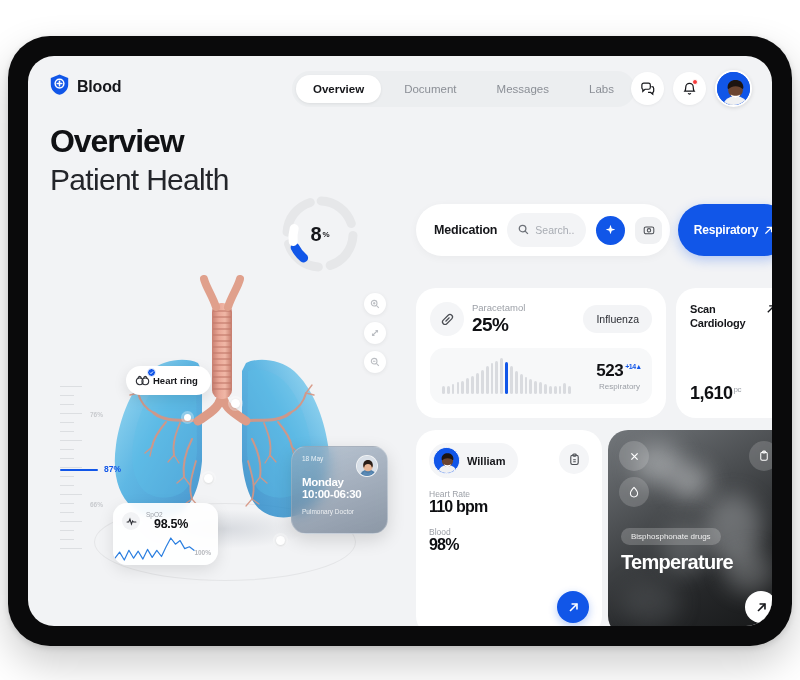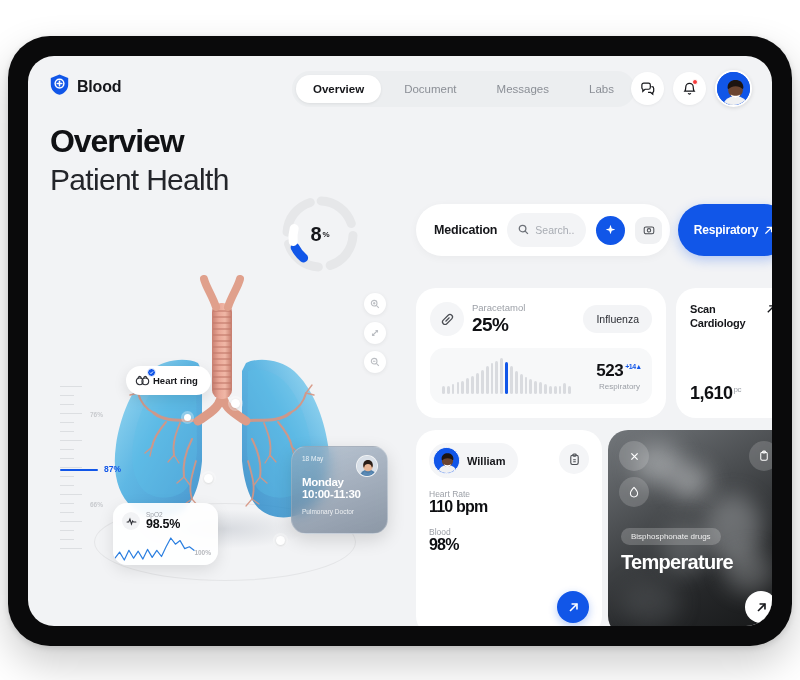--- a/index.html
+++ b/index.html
@@ -269,21 +269,21 @@
     background: rgba(255,255,255,.93); border-radius: 14px;
     box-shadow: 0 5px 16px rgba(0,0,0,.10); padding: 8px 9px; z-index: 6;
     overflow: hidden; backdrop-filter: blur(3px);
   }
   .spo2-head { display: flex; align-items: center; gap: 6px; }
   .spo2-ic {
     width: 18px; height: 18px; border-radius: 50%; background: #f2f3f5;
     display: flex; align-items: center; justify-content: center; flex-shrink: 0;
   }
   .spo2-k { font-size: 6.5px; color: #9b9fa6; font-weight: 500; }
-  .spo2-v { font-size: 12.5px; font-weight: 700; color: #101114; letter-spacing: -.3px; margin-top: -1px; }
+  .spo2-v { font-size: 12.5px; font-weight: 700; color: #101114; letter-spacing: -.3px; margin-top: -1px; margin-left: 8px; }
   .spo2-100 { position: absolute; right: 7px; bottom: 9px; font-size: 6.5px; color: #b5b8bd; font-weight: 600; }
 
   .w-appt {
     position: absolute; left: 263px; top: 378px; width: 97px; height: 88px;
     border-radius: 15px; padding: 8px 10px; z-index: 6;
     background: linear-gradient(160deg, rgba(152,170,190,.62), rgba(96,112,132,.70));
     backdrop-filter: blur(7px);
     box-shadow: 0 6px 18px rgba(0,0,0,.14);
     border: 1px solid rgba(255,255,255,.22);
     margin-top: 12px;
@@ -728,18 +728,18 @@
       <div class="appt-av">
         <svg width="22" height="22" viewBox="0 0 22 22">
           <rect width="22" height="22" fill="#d9e0e8"></rect>
           <ellipse cx="11" cy="20" rx="8" ry="6.5" fill="#4f7ea8"></ellipse>
           <circle cx="11" cy="10.5" r="4.8" fill="#e8b696"></circle>
           <path d="M6.2 9.2c0-3.6 2.3-5.3 4.8-5.3s4.8 1.6 4.8 5.2c0 1.6-.6 3-1.1 2.2-.2-2.3-1.7-3.3-3.7-3.3s-3.5 1-3.7 3.3c-.5.8-1.1-.6-1.1-2.1z" fill="#2a1d16"></path>
           <path d="M7.3 15.6 L11 17.6 L14.7 15.6 l2.6 4.4 H4.7z" fill="#5b8ab5"></path>
         </svg>
       </div>
       <div class="appt-day">Monday</div>
-      <div class="appt-time">10:00-11:30</div>
+      <div class="appt-time">10:00-06:30</div>
       <div class="appt-role">Pulmonary Doctor</div>
     </div>
 
   </div>
 </div>
 
 </body></html>

